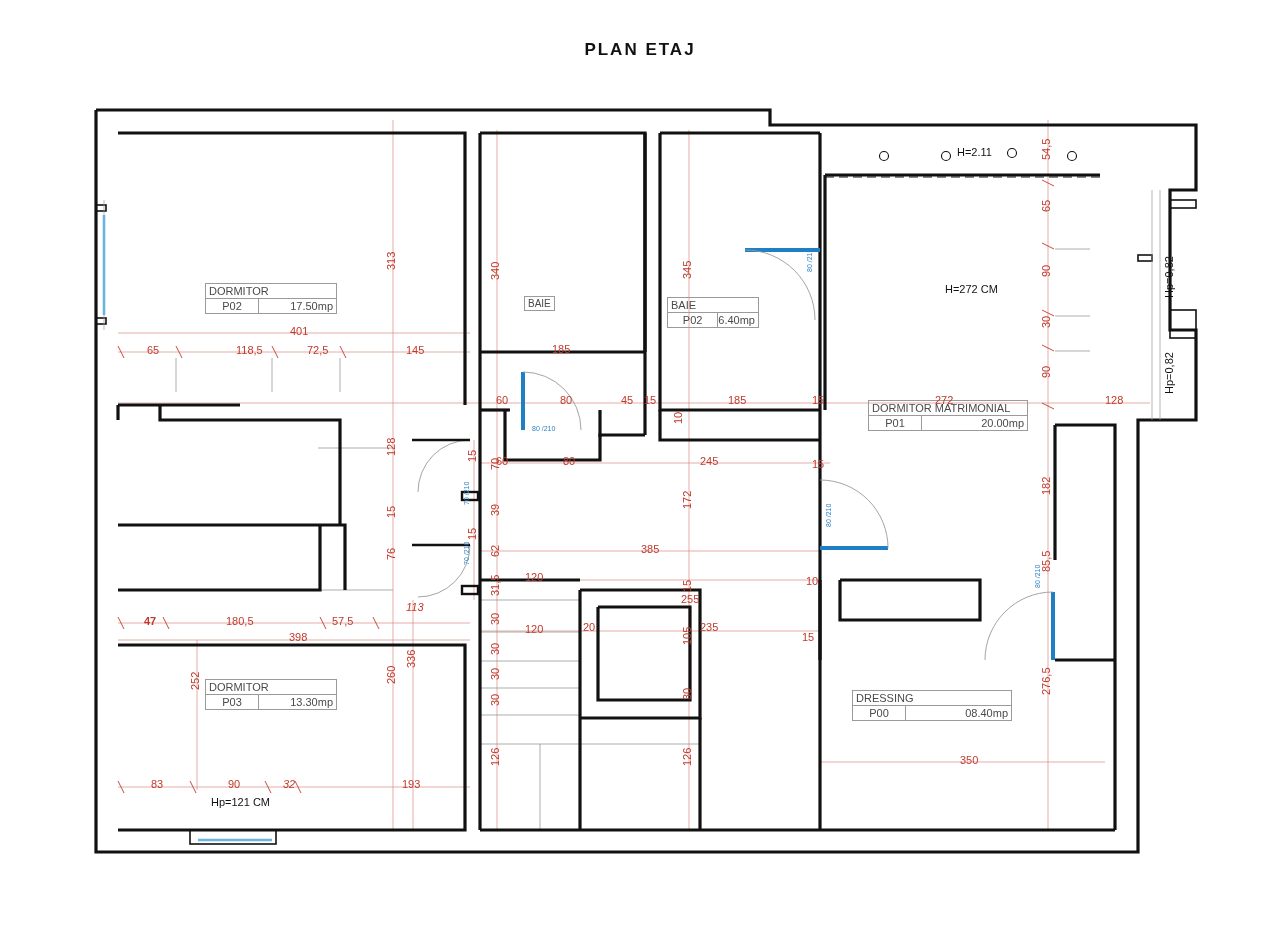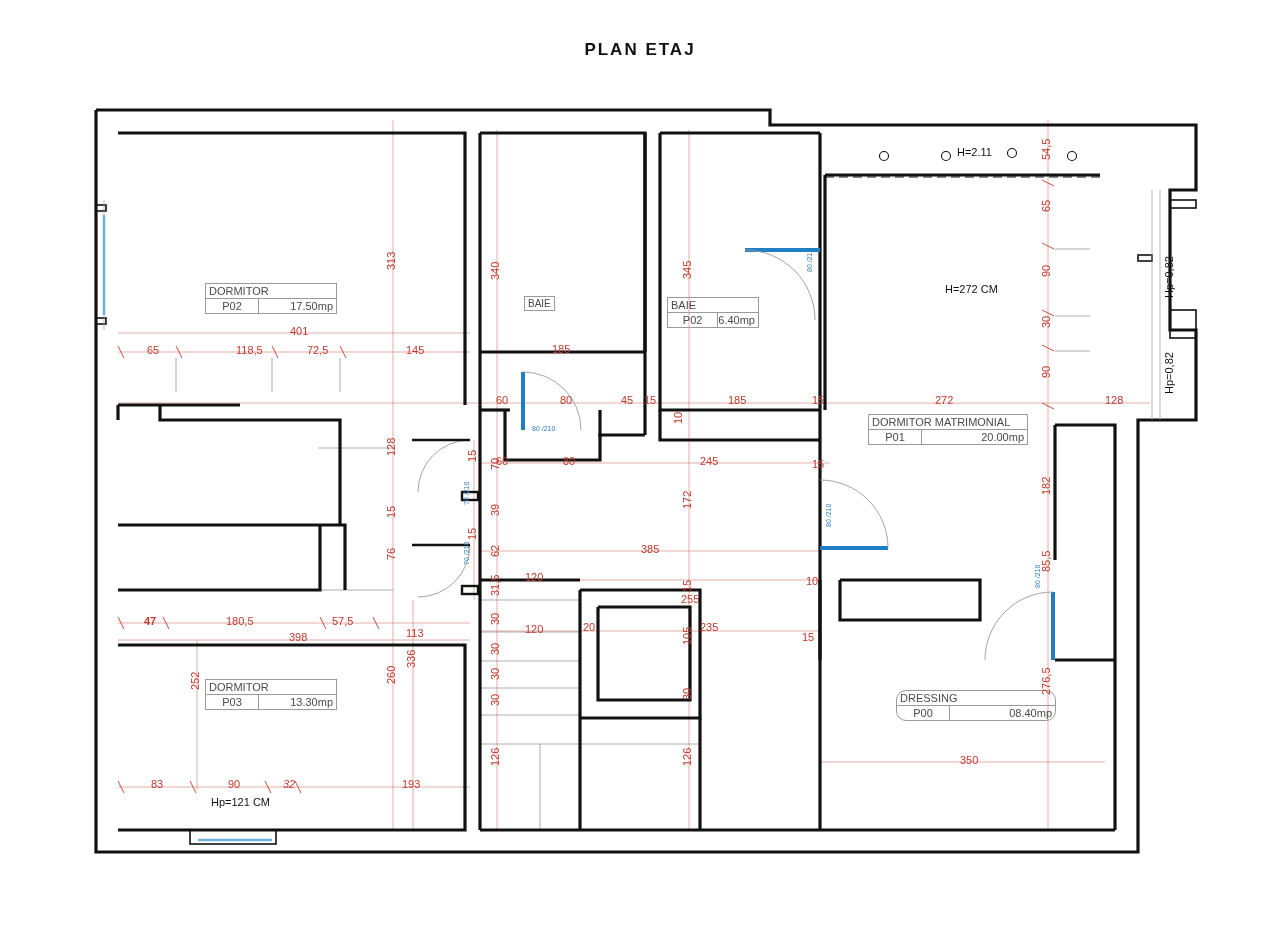--- a/index.html
+++ b/index.html
@@ -202,28 +202,28 @@
           <div class="rarea">17.50mp</div>
         </div>
       </div>
       <div class="roombox" style="left: 667px; top: 297px; width: 90px;">
         <div class="rname">BAIE</div>
         <div class="rrow">
           <div class="rcode">P02</div>
           <div class="rarea">6.40mp</div>
         </div>
       </div>
-      <div class="roombox" style="left: 868px; top: 414px; width: 158px;">
+      <div class="roombox" style="left: 868px; top: 400px; width: 158px;">
         <div class="rname">DORMITOR MATRIMONIAL</div>
         <div class="rrow">
           <div class="rcode">P01</div>
           <div class="rarea">20.00mp</div>
         </div>
       </div>
-      <div class="roombox" style="left: 896px; top: 690px; width: 158px; border-radius: 10px;">
+      <div class="roombox" style="left: 852px; top: 690px; width: 158px;">
         <div class="rname">DRESSING</div>
         <div class="rrow">
           <div class="rcode">P00</div>
           <div class="rarea">08.40mp</div>
         </div>
       </div>
       <div class="roombox" style="left: 205px; top: 679px; width: 130px;">
         <div class="rname">DORMITOR</div>
         <div class="rrow">
           <div class="rcode">P03</div>
@@ -272,21 +272,21 @@
       <div class="rlbl" style="left: 563px; top: 455px;">80</div>
       <div class="rlbl" style="left: 700px; top: 455px;">245</div>
       <div class="rlbl" style="left: 812px; top: 458px;">15</div>
       <div class="rlbl" style="left: 641px; top: 543px;">385</div>
       <div class="rlbl" style="left: 525px; top: 571px;">120</div>
       <div class="rlbl" style="left: 681px; top: 593px;">255</div>
       <div class="rlbl" style="left: 806px; top: 575px;">10</div>
       <div class="rlbl" style="left: 144px; top: 615px; font-weight: bold;">47</div>
       <div class="rlbl" style="left: 226px; top: 615px;">180,5</div>
       <div class="rlbl" style="left: 332px; top: 615px;">57,5</div>
-      <div class="rlbl" style="left: 406px; top: 627px;">113</div>
+      <div class="rlbl" style="left: 406px; top: 601px; font-style: italic;">113</div>
       <div class="rlbl" style="left: 289px; top: 631px;">398</div>
       <div class="rlbl" style="left: 525px; top: 623px;">120</div>
       <div class="rlbl" style="left: 583px; top: 621px;">20</div>
       <div class="rlbl" style="left: 700px; top: 621px;">235</div>
       <div class="rlbl" style="left: 802px; top: 631px;">15</div>
       <div class="rlbl" style="left: 960px; top: 754px;">350</div>
       <div class="rlbl" style="left: 151px; top: 778px;">83</div>
       <div class="rlbl" style="left: 228px; top: 778px;">90</div>
       <div class="rlbl" style="left: 283px; top: 778px; font-style: italic;">32</div>
       <div class="rlbl" style="left: 402px; top: 778px;">193</div>

